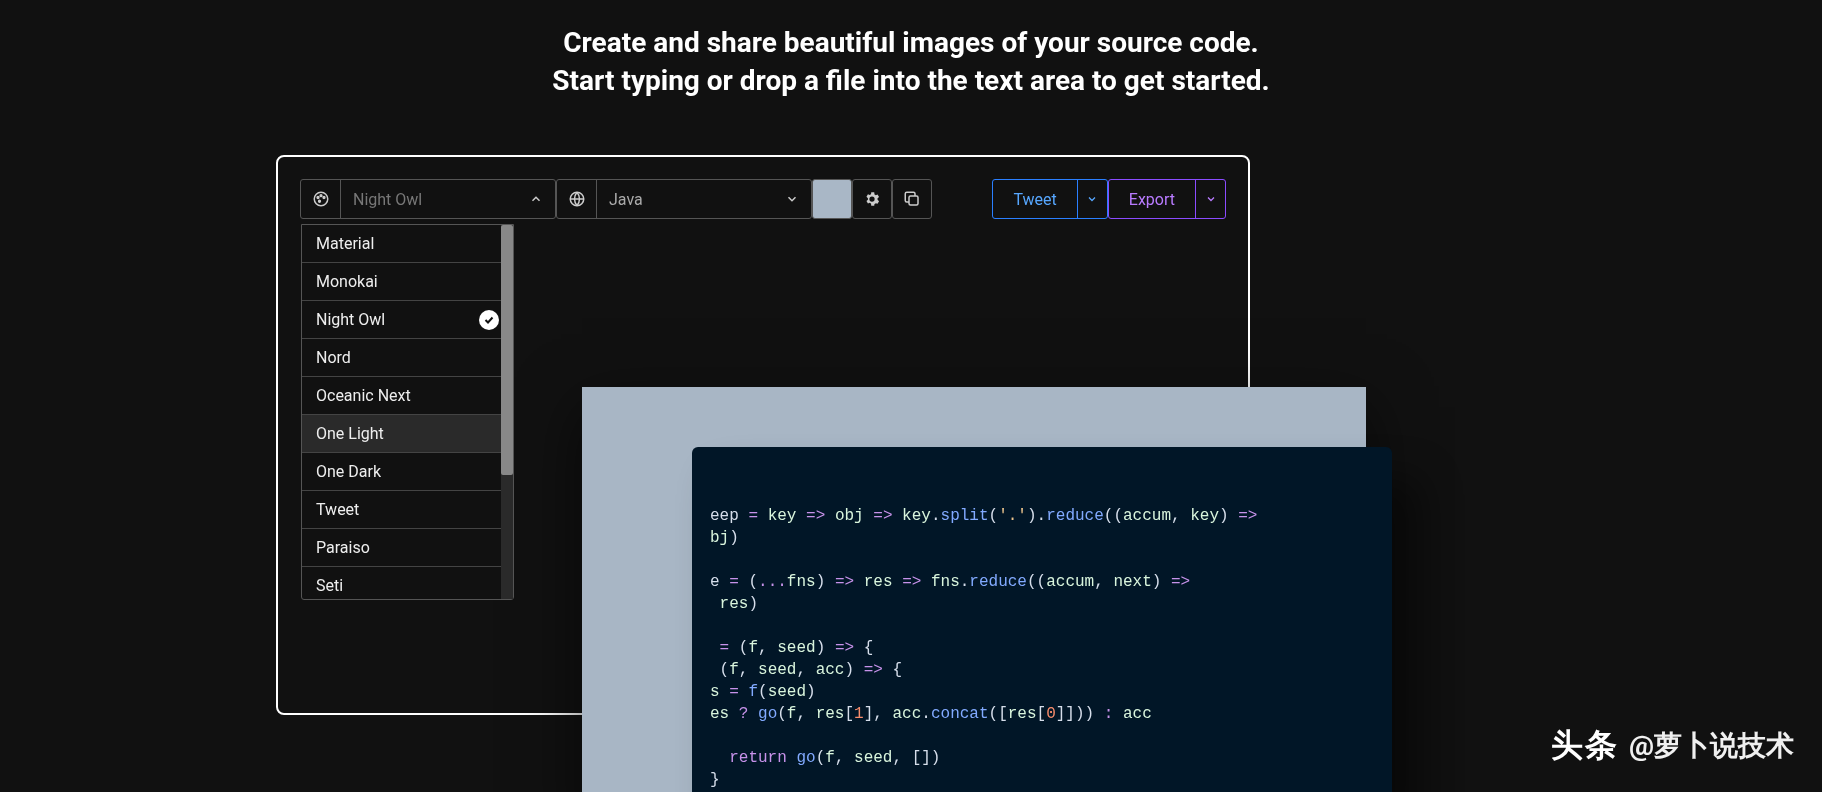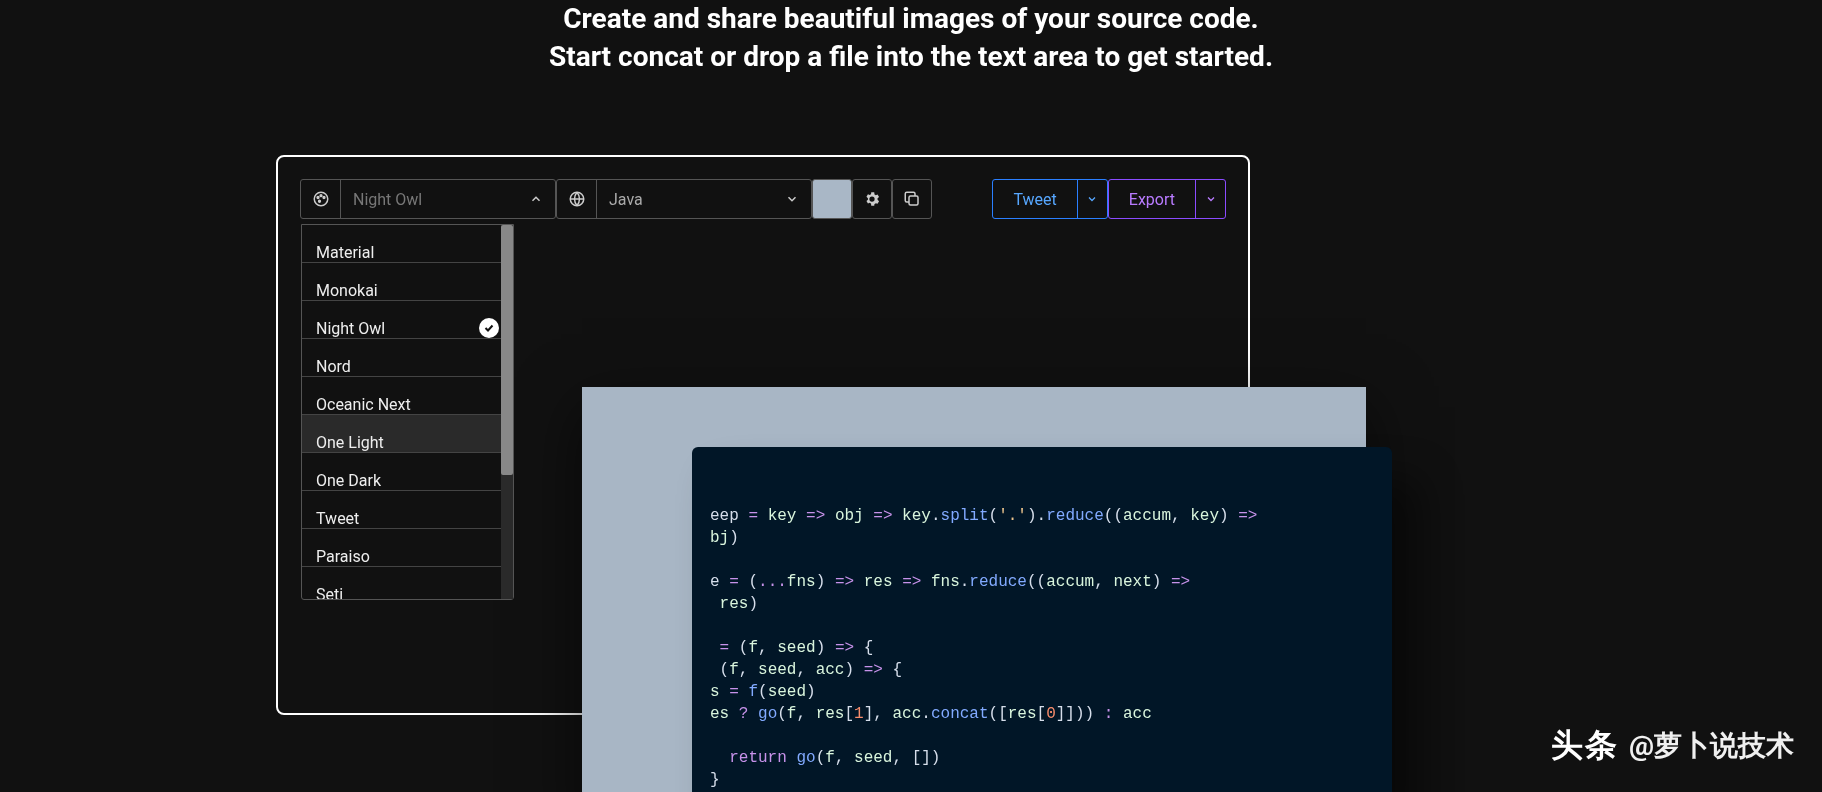--- a/index.html
+++ b/index.html
@@ -2,21 +2,21 @@
 <html><head>
 <meta charset="utf-8">
 <style>
 *{box-sizing:border-box;margin:0;padding:0}
 body{
   background:#111;
   width:1822px;height:792px;
   font-family:-apple-system,BlinkMacSystemFont,"Segoe UI",Roboto,sans-serif;
   color:#fff;overflow:hidden;position:relative;
 }
-.hero-wrap{text-align:center;}
+.hero-wrap{text-align:center;padding-top:24px}
 .hero{font-size:28px;font-weight:700;line-height:1.35;color:#fff}
 .panel{
   position:absolute;left:276px;top:155px;
   width:974px;height:560px;
   border:2px solid #fff;border-radius:8px;
   padding:22px;background:#111;
 }
 .toolbar{display:flex;position:relative}
 .tb-group{display:flex;border:1px solid #555;border-radius:3px;height:40px;background:#111;position:relative}
 .tb-icon{width:40px;display:flex;align-items:center;justify-content:center;border-right:1px solid #555;color:#ccc}
@@ -36,21 +36,21 @@
 .splitbtn.tweet .arrow{border-color:#2a7fff}
 .splitbtn.export{border:1px solid #8b4bff;color:#b97bff}
 .splitbtn.export .arrow{border-color:#8b4bff}
 
 .dropdown{
   position:absolute;left:0;top:44px;width:213px;
   background:#111;border:1px solid #555;border-radius:0 0 3px 3px;
   z-index:20;
 }
 .dd-scroll{max-height:374px;overflow:hidden;position:relative}
-.dd-item{display:flex;align-items:flex-end;justify-content:space-between;height:38px;padding:0 14px;font-size:16px;color:#eee;border-bottom:1px solid #444;cursor:pointer}
+.dd-item{display:flex;align-items:center;justify-content:space-between;height:38px;padding:0 14px;font-size:16px;color:#eee;border-bottom:1px solid #444;cursor:pointer}
 .dd-item:last-child{border-bottom:none}
 .dd-item.hover{background:#2a2a2a}
 .dd-check{width:20px;height:20px;border-radius:50%;background:#fff;display:inline-flex;align-items:center;justify-content:center}
 .dd-scrollbar{position:absolute;right:0;top:0;width:12px;height:100%;background:#2a2a2a}
 .dd-thumb{position:absolute;right:0;width:12px;background:#888;border-radius:2px}
 
 .stage{
   position:absolute;left:304px;top:230px;
   width:784px;height:440px;
   background:#a8b6c5;
@@ -81,21 +81,21 @@
   font-size:28px;font-weight:700;color:#f0f0f0;margin-top:20px;
 }
 .wm-badge{font-family:"SimSun","STSong",serif;font-size:32px;font-weight:900;color:#fff;letter-spacing:2px}
 svg{display:block}
 </style>
 </head>
 <body>
 
 <div class="hero-wrap">
   <div class="hero">Create and share beautiful images of your source code.</div>
-  <div class="hero">Start concat or drop a file into the text area to get started.</div>
+  <div class="hero">Start typing or drop a file into the text area to get started.</div>
 </div>
 
 <div class="panel">
   <div class="toolbar">
 
     <div class="tb-group theme-group">
       <div class="tb-icon">
         <svg width="18" height="18" viewBox="0 0 24 24" fill="none" stroke="currentColor" stroke-width="2">
             <circle cx="12" cy="12" r="9"></circle>
             <circle cx="8" cy="10" r="1.2" fill="currentColor"></circle>

